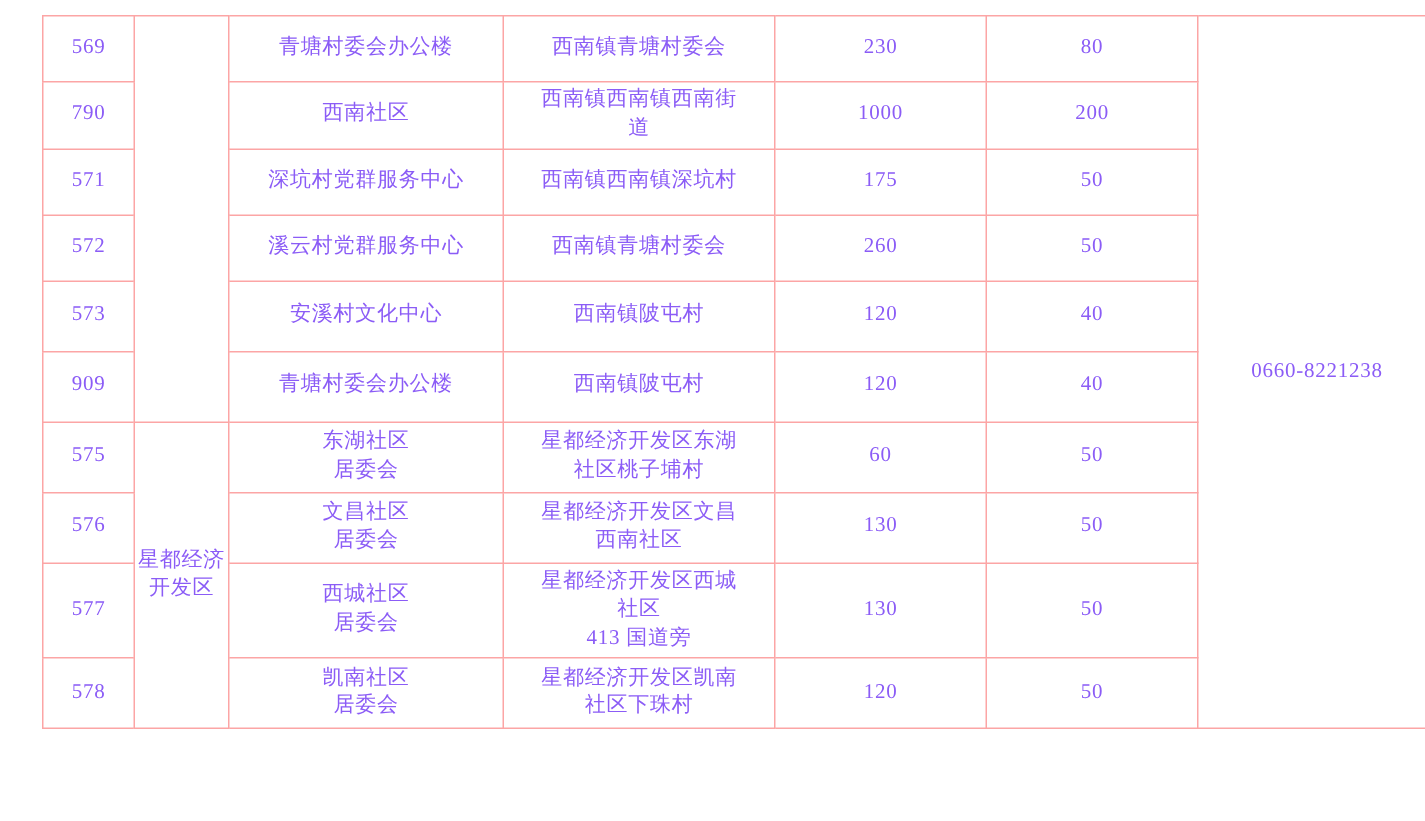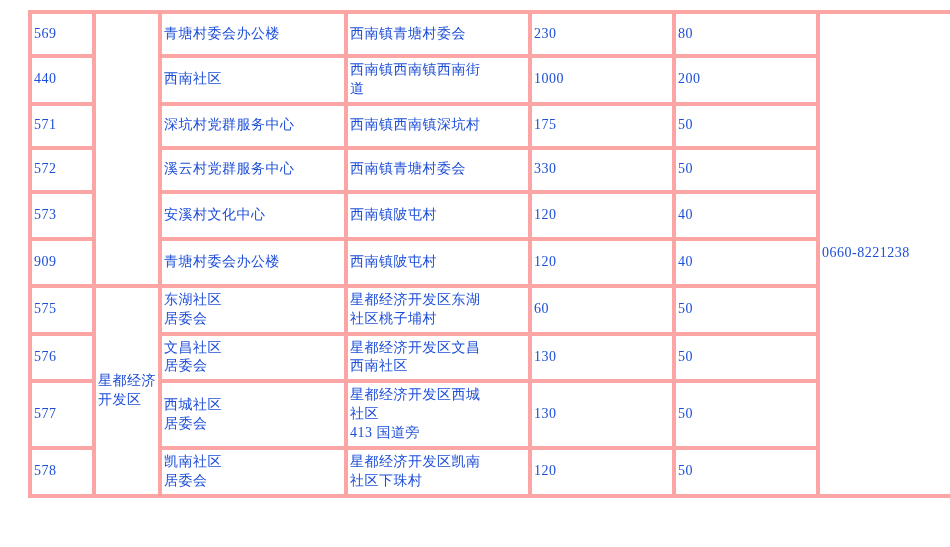--- a/index.html
+++ b/index.html
@@ -22,29 +22,29 @@
   }
   table.grid {
     border-collapse: collapse;
     table-layout: fixed;
     position: absolute;
     left: 28px;
     top: 10px;
     width: 894px;
   }
   table.grid td {
-    border: 4px solid #fca5a5;
-    text-align: left;
+    border: 1px solid #fca5a5;
+    text-align: center;
     vertical-align: middle;
     font-size: 14px;
     line-height: 1.35;
     padding: 3px 2px;
     font-family: "Liberation Serif", "DejaVu Serif", serif;
     letter-spacing: 0.5px;
-    color: #1d4ed8;
+    color: #8b5cf6;
   }
   td.c-no {
     width: 56px;
     font-size: 14px;
     letter-spacing: 0;
   }
   td.c-zone {
     width: 58px;
     font-size: 13px;
     line-height: 1.5;
@@ -91,21 +91,21 @@
         </td>
         <td class="c-addr cell-lines">
           <span>西南镇青塘村委会</span>
         </td>
         <td class="c-a">230</td>
         <td class="c-b">80</td>
         <td class="c-phone" rowspan="10">0660-8221238</td>
       </tr>
 
       <tr class="row-h1">
-        <td class="c-no">440</td>
+        <td class="c-no">790</td>
         <td class="c-name cell-lines">
           <span>西南社区</span>
         </td>
         <td class="c-addr cell-lines">
           <span>西南镇西南镇西南街</span>
           <span>道</span>
         </td>
         <td class="c-a">1000</td>
         <td class="c-b">200</td>
       </tr>
@@ -123,21 +123,21 @@
       </tr>
 
       <tr class="row-h1">
         <td class="c-no">572</td>
         <td class="c-name cell-lines">
           <span>溪云村党群服务中心</span>
         </td>
         <td class="c-addr cell-lines">
           <span>西南镇青塘村委会</span>
         </td>
-        <td class="c-a">330</td>
+        <td class="c-a">260</td>
         <td class="c-b">50</td>
       </tr>
 
       <tr class="row-h2">
         <td class="c-no">573</td>
         <td class="c-name cell-lines">
           <span>安溪村文化中心</span>
         </td>
         <td class="c-addr cell-lines">
           <span>西南镇陂屯村</span>

